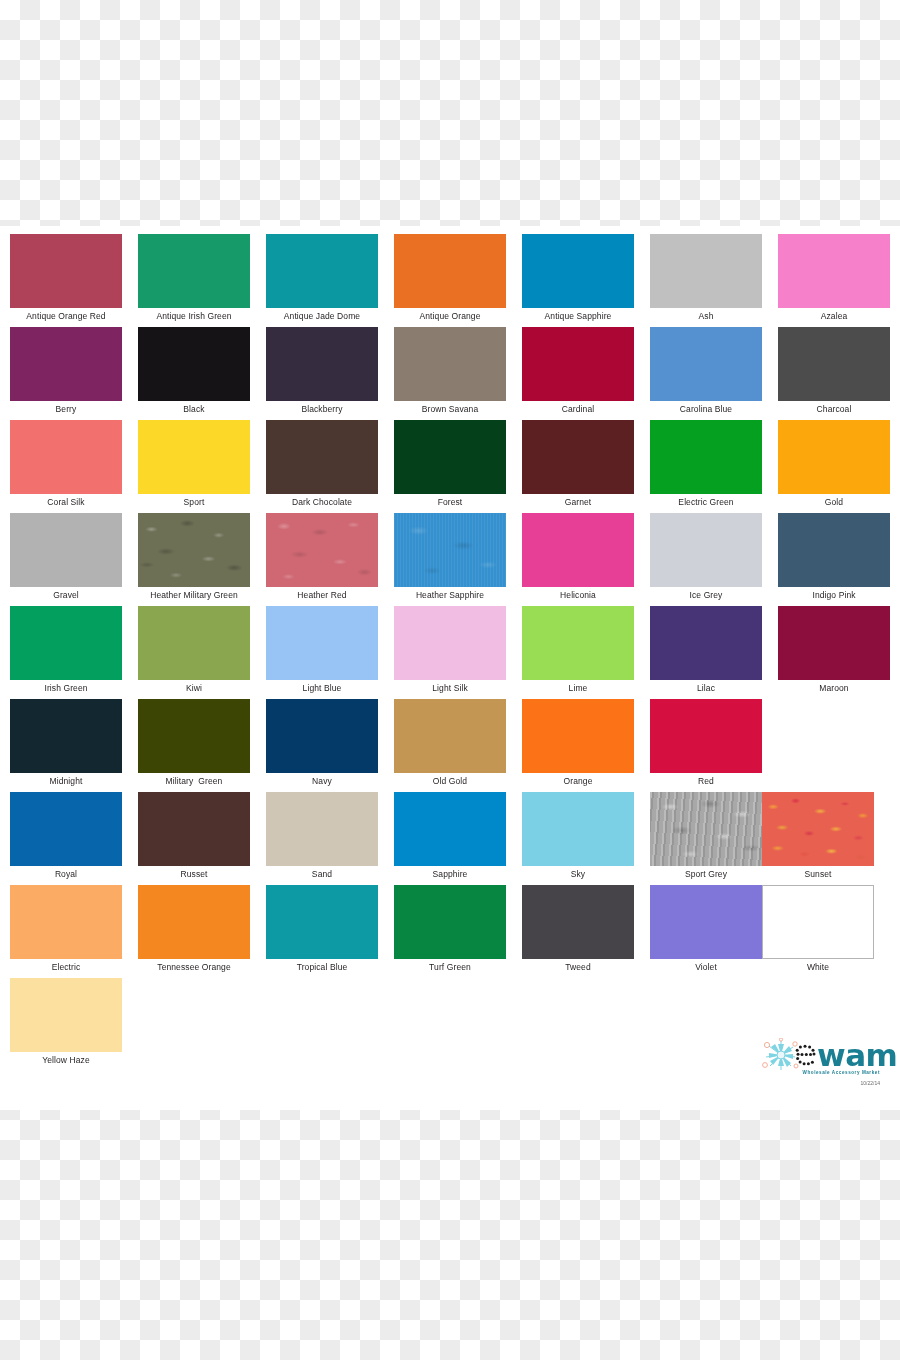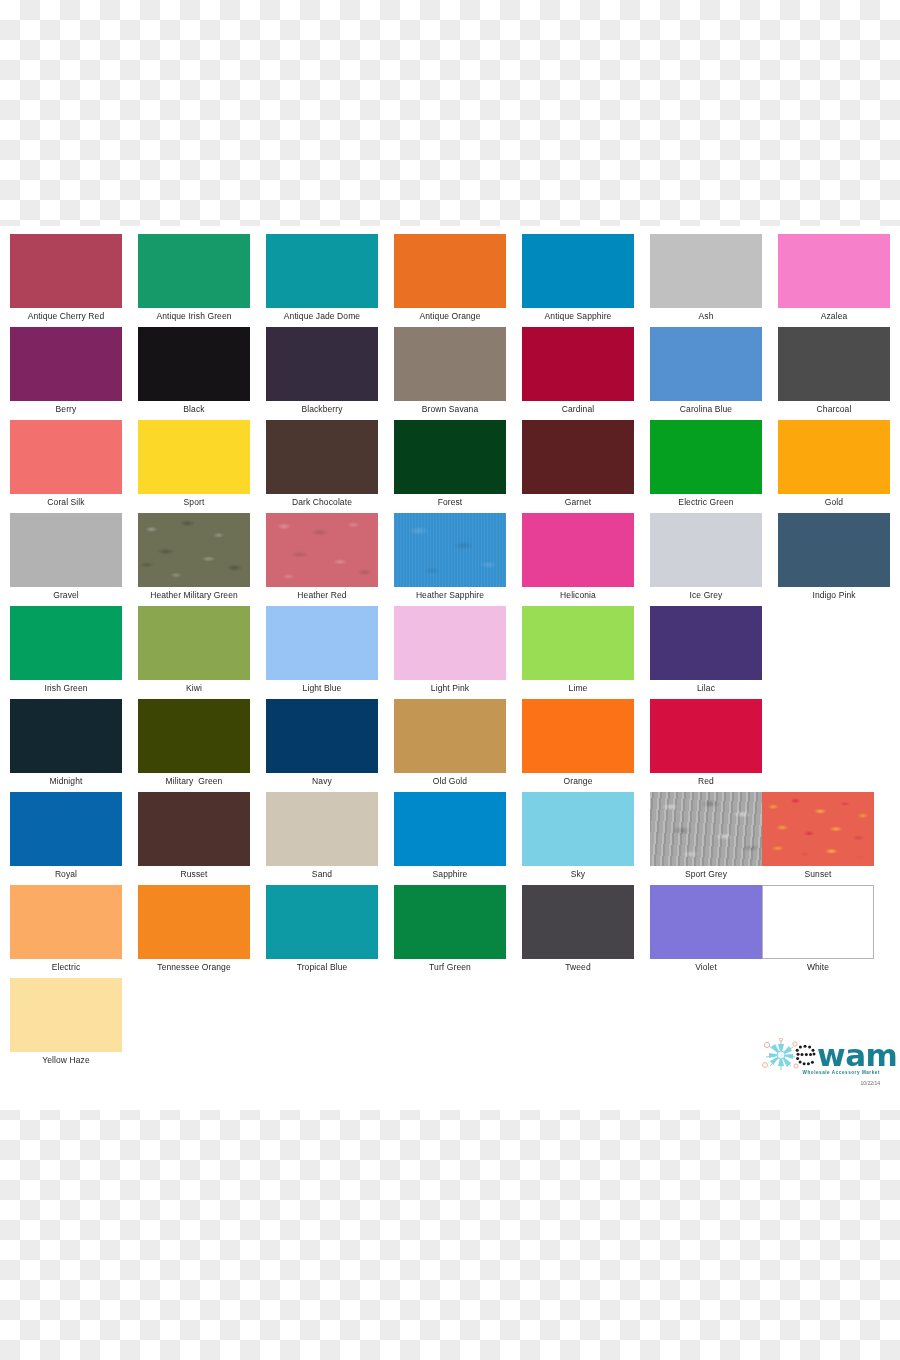--- a/index.html
+++ b/index.html
@@ -186,21 +186,21 @@
   }
 </style>
 </head>
 <body>
 
 <div id="page">
 
   <div id="grid">
       <div class="cell">
         <div class="swatch" style="background-color: rgb(175, 66, 89);"></div>
-        <span class="label">Antique Cherry Red</span>
+        <span class="label">Antique Orange Red</span>
       </div>
       <div class="cell">
         <div class="swatch" style="background-color: rgb(23, 154, 106);"></div>
         <span class="label">Antique Irish Green</span>
       </div>
       <div class="cell">
         <div class="swatch" style="background-color: rgb(11, 152, 160);"></div>
         <span class="label">Antique Jade Dome</span>
       </div>
       <div class="cell">
@@ -310,29 +310,33 @@
       <div class="cell">
         <div class="swatch" style="background-color: rgb(138, 167, 79);"></div>
         <span class="label">Kiwi</span>
       </div>
       <div class="cell">
         <div class="swatch" style="background-color: rgb(151, 196, 244);"></div>
         <span class="label">Light Blue</span>
       </div>
       <div class="cell">
         <div class="swatch" style="background-color: rgb(242, 189, 227);"></div>
-        <span class="label">Light Pink</span>
+        <span class="label">Light Silk</span>
       </div>
       <div class="cell">
         <div class="swatch" style="background-color: rgb(152, 221, 84);"></div>
         <span class="label">Lime</span>
       </div>
       <div class="cell">
         <div class="swatch" style="background-color: rgb(70, 52, 119);"></div>
         <span class="label">Lilac</span>
+      </div>
+      <div class="cell last-col">
+        <div class="swatch" style="background-color: rgb(140, 14, 60);"></div>
+        <span class="label">Maroon</span>
       </div>
       <div class="cell">
         <div class="swatch" style="background-color: rgb(18, 39, 47);"></div>
         <span class="label">Midnight</span>
       </div>
       <div class="cell">
         <div class="swatch" style="background-color: rgb(61, 69, 4);"></div>
         <span class="label">Military  Green</span>
       </div>
       <div class="cell">

